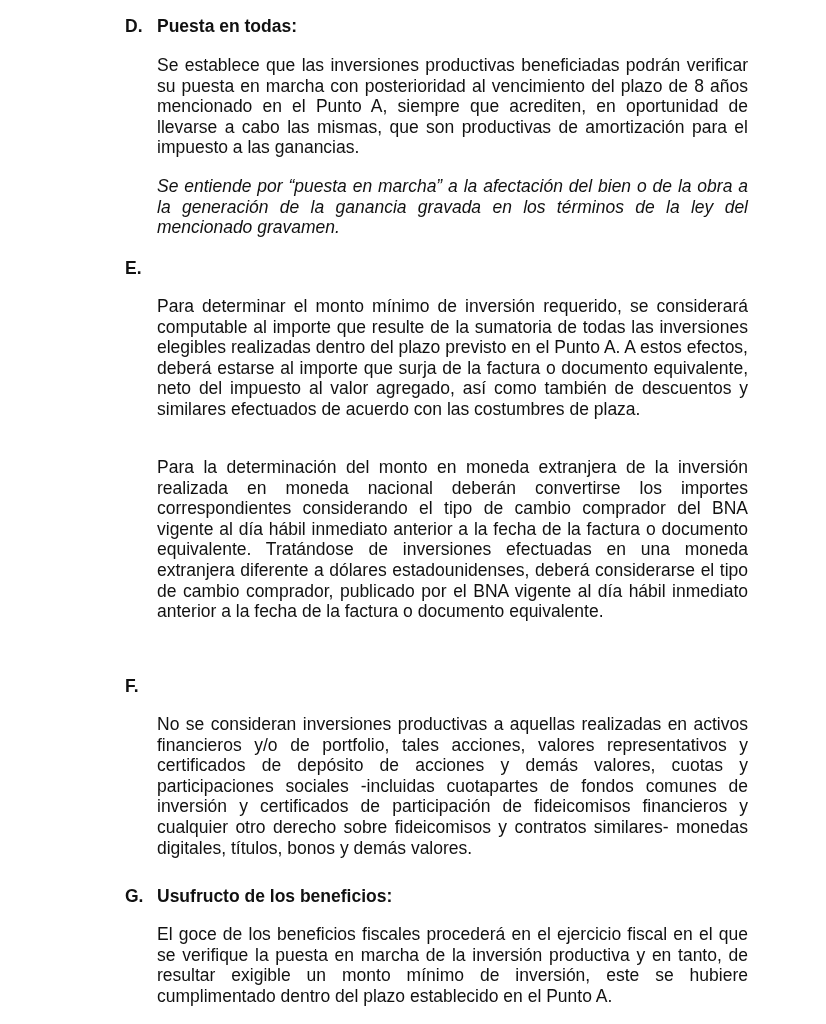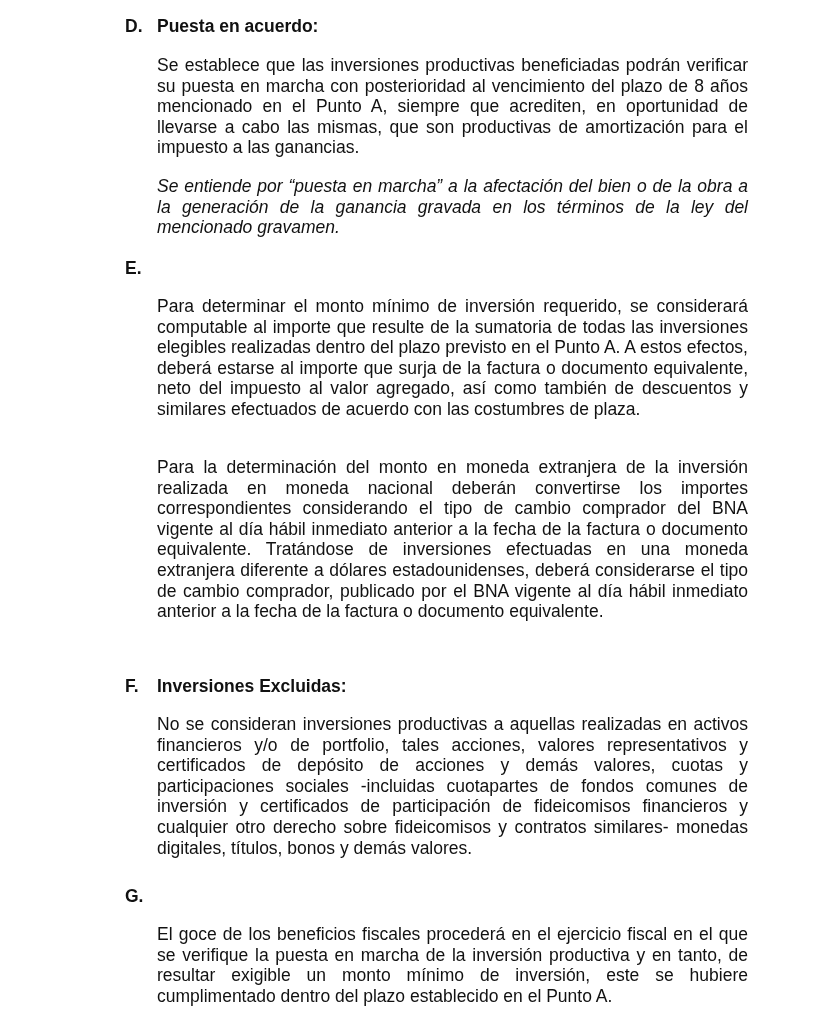--- a/index.html
+++ b/index.html
@@ -14,21 +14,21 @@
     .para b { font-weight: normal; }
   </style>
 </head>
 <body>
 
 <div class="page">
 
   <div class="section" style="top:16px;">
     <div class="heading">
       <span class="letter">D.</span>
-      <span>Puesta en acuerdo:</span>
+      <span>Puesta en todas:</span>
     </div>
     <p class="para" style="position:absolute; top:39px;">
       <span>Se establece que las inversiones productivas beneficiadas podrán verificar su puesta en marcha con posterioridad al vencimiento del plazo de 8 años mencionado en el </span><b>Punto A</b><span>, siempre que acrediten, en oportunidad de llevarse a cabo las mismas, que son productivas de amortización para el impuesto a las ganancias.</span>
     </p>
     <p class="para" style="position:absolute; top:160px;font-style:italic;">
       <span>Se entiende por “puesta en marcha” a la afectación del bien o de la obra a la generación de la ganancia gravada en los términos de la ley del mencionado gravamen.</span>
     </p>
   </div>
 
   <div class="section" style="top:258px;">
@@ -39,29 +39,29 @@
       <span>Para determinar el monto mínimo de inversión requerido, se considerará computable al importe que resulte de la sumatoria de todas las inversiones elegibles realizadas dentro del plazo previsto en el </span><b>Punto A</b><span>. A estos efectos, deberá estarse al importe que surja de la factura o documento equivalente, neto del impuesto al valor agregado, así como también de descuentos y similares efectuados de acuerdo con las costumbres de plaza.</span>
     </p>
     <p class="para" style="position:absolute; top:199px;">
       <span>Para la determinación del monto en moneda extranjera de la inversión realizada en moneda nacional deberán convertirse los importes correspondientes considerando el tipo de cambio comprador del BNA vigente al día hábil inmediato anterior a la fecha de la factura o documento equivalente. Tratándose de inversiones efectuadas en una moneda extranjera diferente a dólares estadounidenses, deberá considerarse el tipo de cambio comprador, publicado por el BNA vigente al día hábil inmediato anterior a la fecha de la factura o documento equivalente.</span>
     </p>
   </div>
 
   <div class="section" style="top:676px;">
     <div class="heading">
       <span class="letter">F.</span>
-      <span>Inversiones Excluidas:</span>
     </div>
     <p class="para" style="position:absolute; top:38px;">
       <span>No se consideran inversiones productivas a aquellas realizadas en activos financieros y/o de portfolio, tales acciones, valores representativos y certificados de depósito de acciones y demás valores, cuotas y participaciones sociales -incluidas cuotapartes de fondos comunes de inversión y certificados de participación de fideicomisos financieros y cualquier otro derecho sobre fideicomisos y contratos similares- monedas digitales, títulos, bonos y demás valores.</span>
     </p>
   </div>
 
   <div class="section" style="top:886px;">
     <div class="heading">
       <span class="letter">G.</span>
+      <span>Usufructo de los beneficios:</span>
     </div>
     <p class="para" style="position:absolute; top:38px;">
       <span>El goce de los beneficios fiscales procederá en el ejercicio fiscal en el que se verifique la puesta en marcha de la inversión productiva y en tanto, de resultar exigible un monto mínimo de inversión, este se hubiere cumplimentado dentro del plazo establecido en el </span><b>Punto A</b><span>.</span>
     </p>
   </div>
 
 </div>
 
 </body></html>

